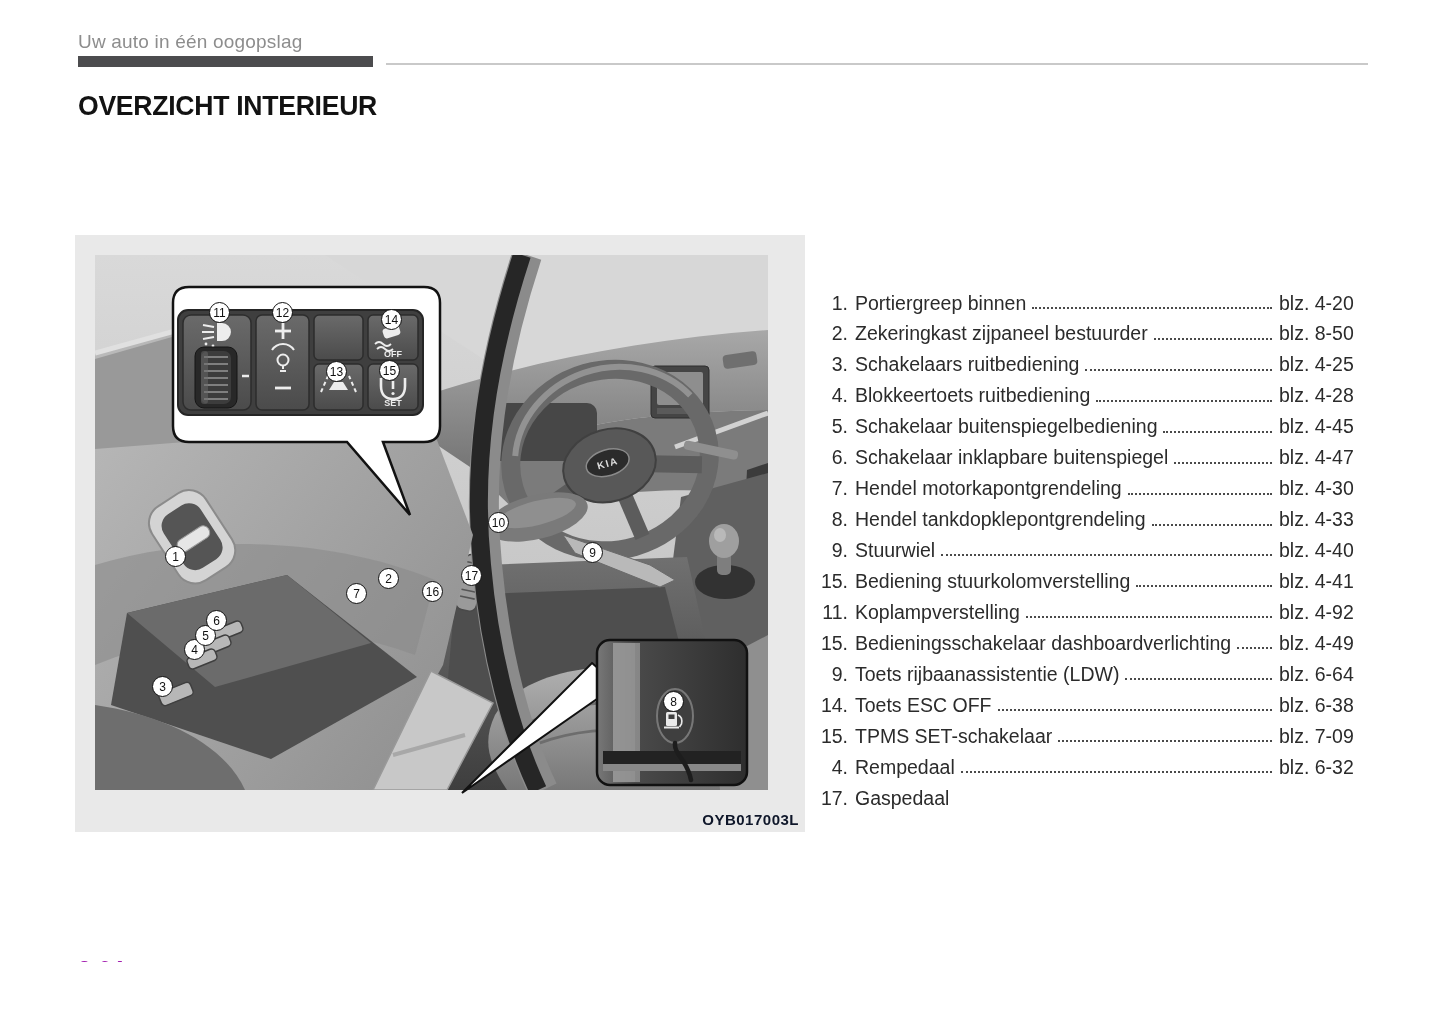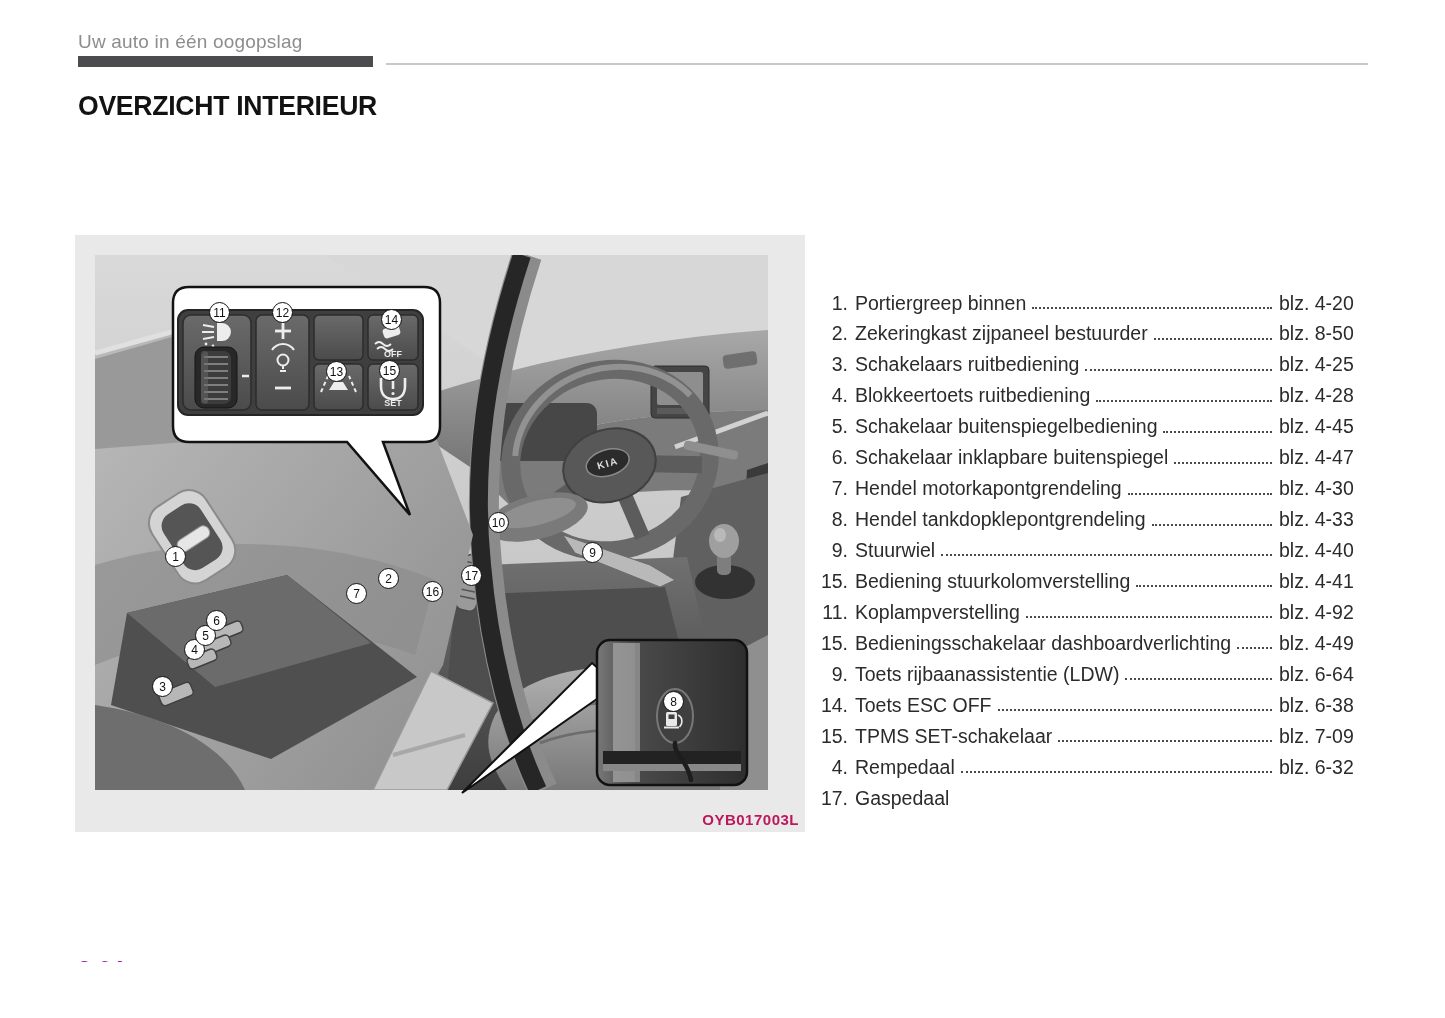--- a/index.html
+++ b/index.html
@@ -9,21 +9,21 @@
   
   .section-label{position:absolute;left:78px;top:31px;font-size:19px;color:#8d8d8d;letter-spacing:.2px;}
   .accent-bar{position:absolute;left:78px;top:56px;width:295px;height:11px;background:#4c4c4e;}
   .head-rule{position:absolute;left:386px;top:63px;width:982px;height:2px;background:#c9c9c9;}
   .page-title{position:absolute;left:78px;top:90px;margin:0;font-size:28px;font-weight:800;color:#121212;
               letter-spacing:-.3px;transform:scaleX(.95);transform-origin:left;}
 
   
   .figure{position:absolute;left:75px;top:235px;width:730px;height:597px;background:#e9e9e9;}
   .figure svg{position:absolute;left:0;top:0;}
-  .fig-caption{position:absolute;right:6px;bottom:4px;font-size:15px;font-weight:bold;color:#be185d;letter-spacing:.5px;z-index:3;}
+  .fig-caption{position:absolute;right:6px;bottom:4px;font-size:15px;font-weight:bold;color:#0f172a;letter-spacing:.5px;z-index:3;}
   .co{position:absolute;width:21px;height:21px;border-radius:50%;background:#fff;border:1.6px solid #111;
       box-sizing:border-box;display:flex;align-items:center;justify-content:center;
       font-size:12px;font-weight:normal;color:#111;z-index:4;line-height:1;}
 
   
   .toc{position:absolute;left:818px;top:283px;width:547px;}
   .row{display:flex;align-items:flex-end;height:30.95px;font-size:19.5px;color:#2b2b2b;}
   .row .n{width:30px;text-align:right;margin-right:7px;flex:none;line-height:1.15;}
   .row .t{white-space:nowrap;line-height:1.15;}
   .row .l{flex:1;border-bottom:2.5px dotted #4a4a4a;margin:0 7px 5px 6px;min-width:12px;}

